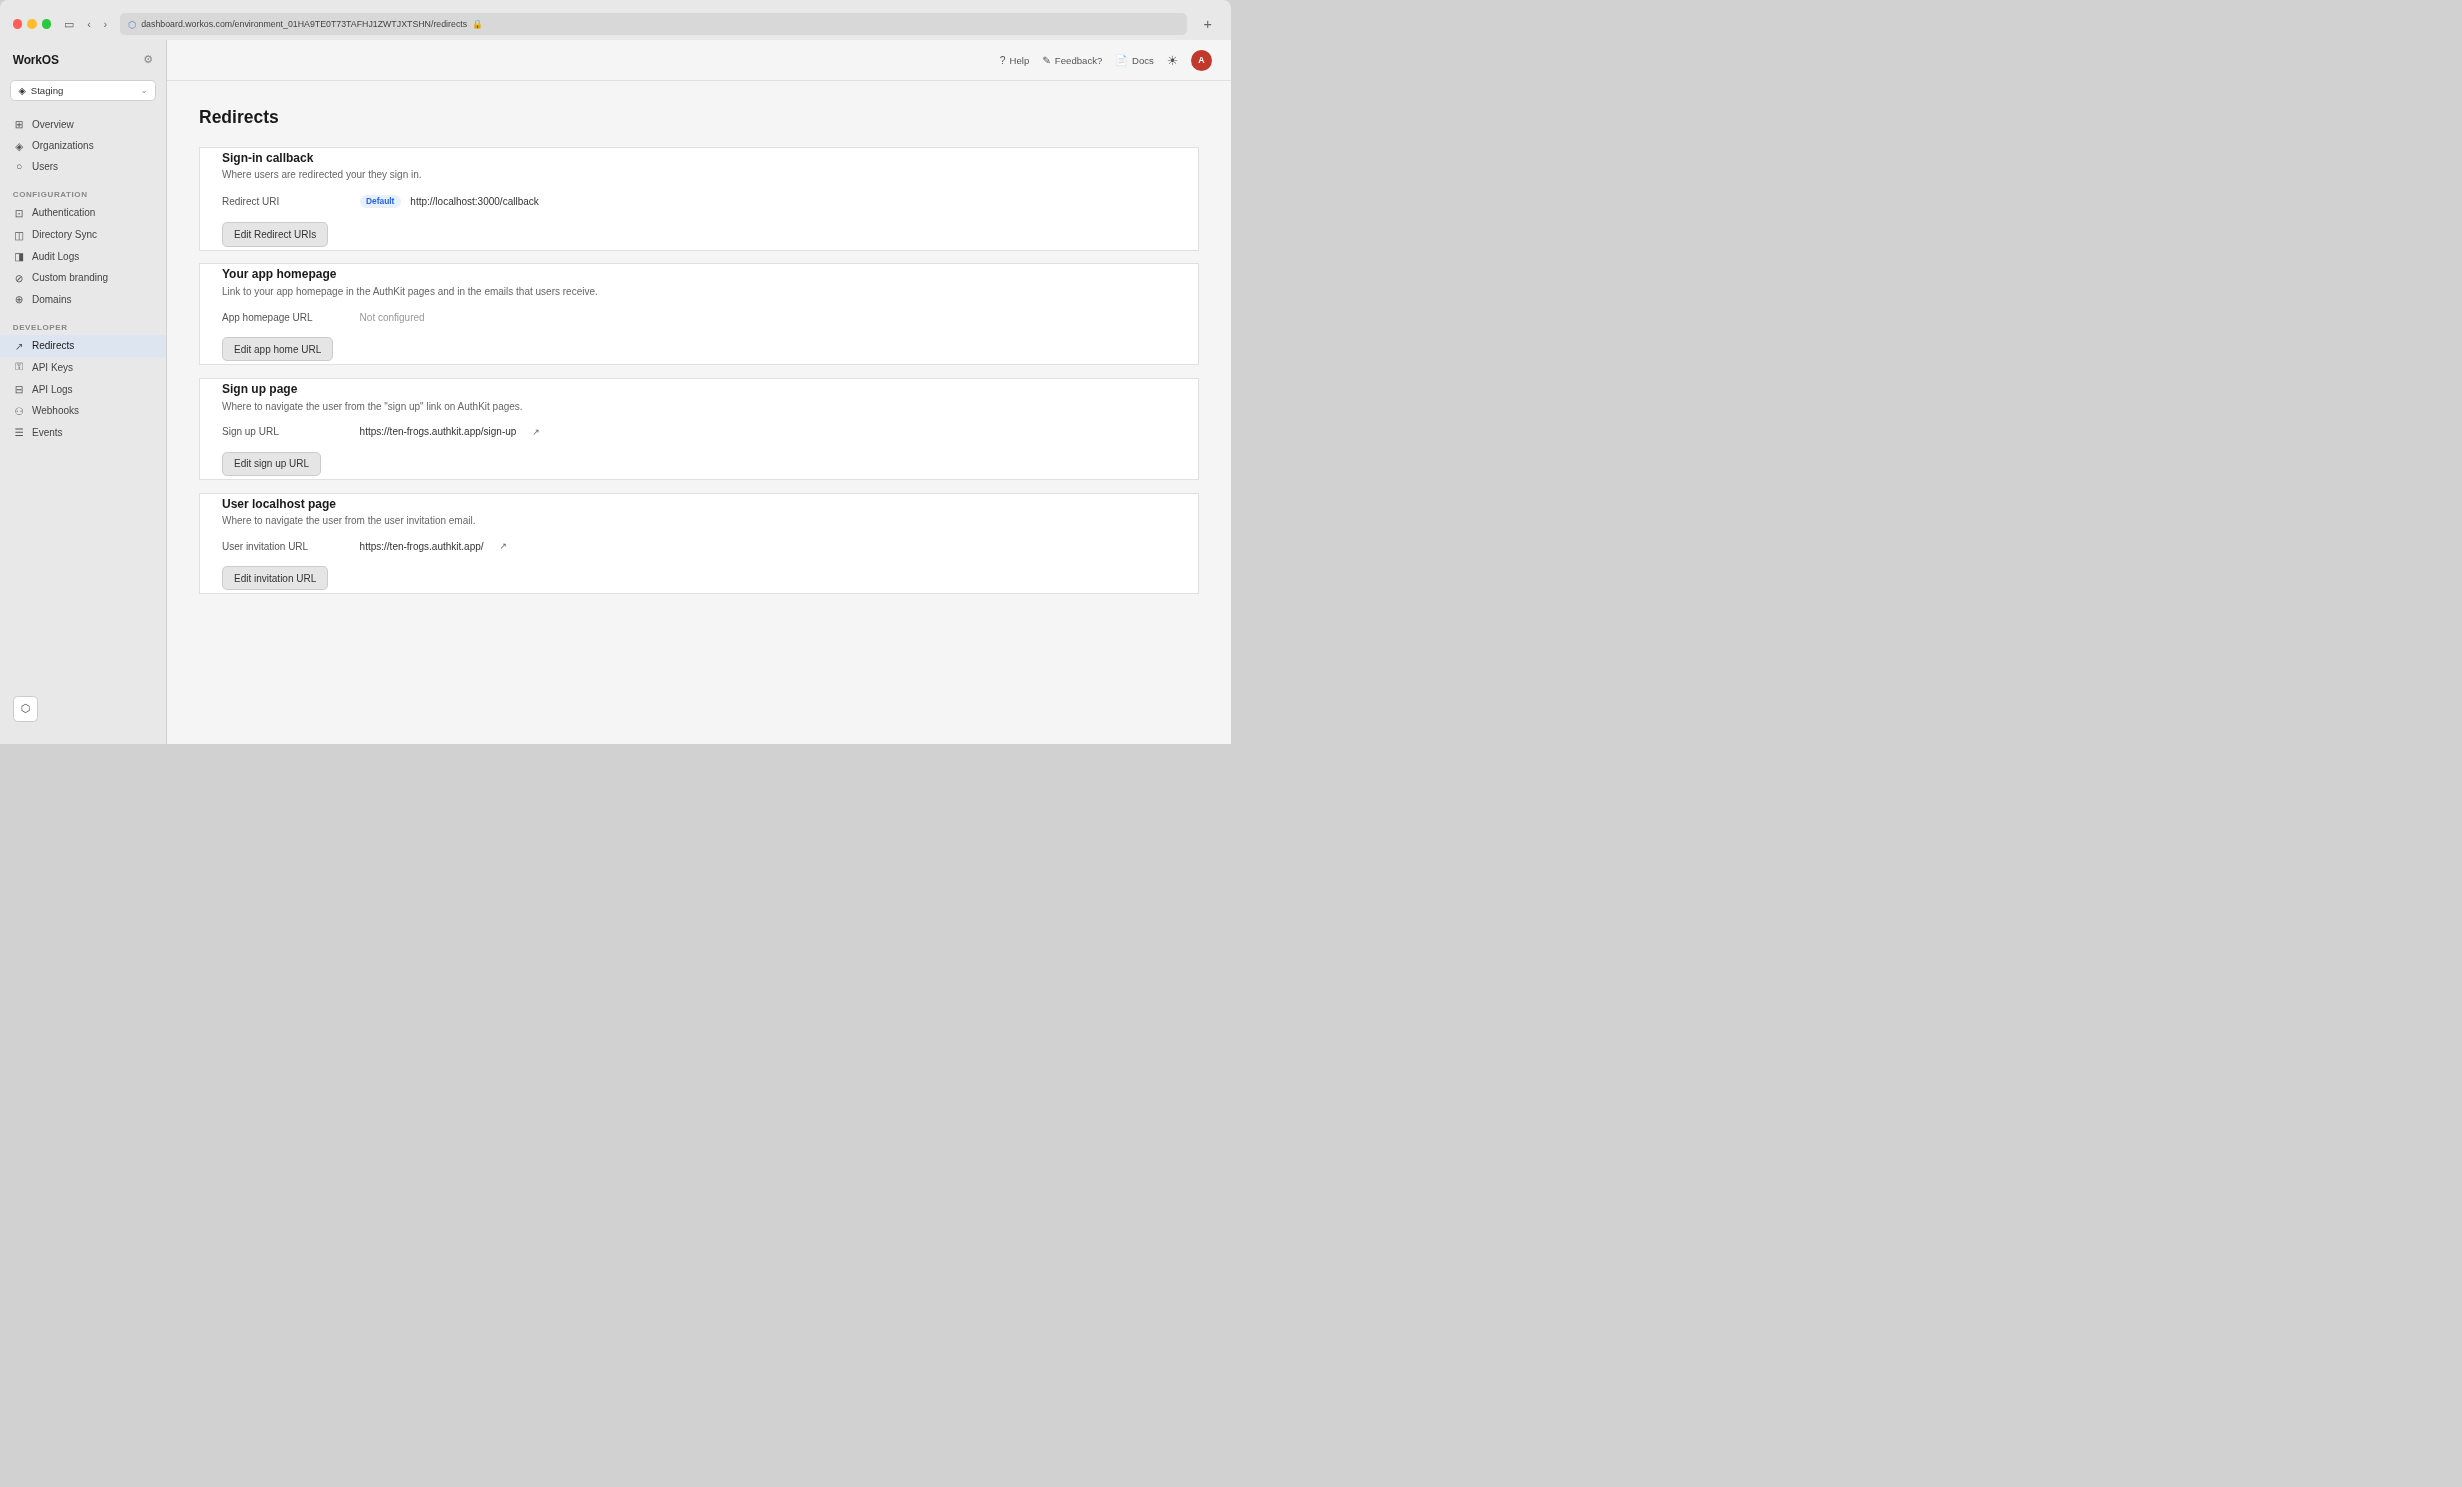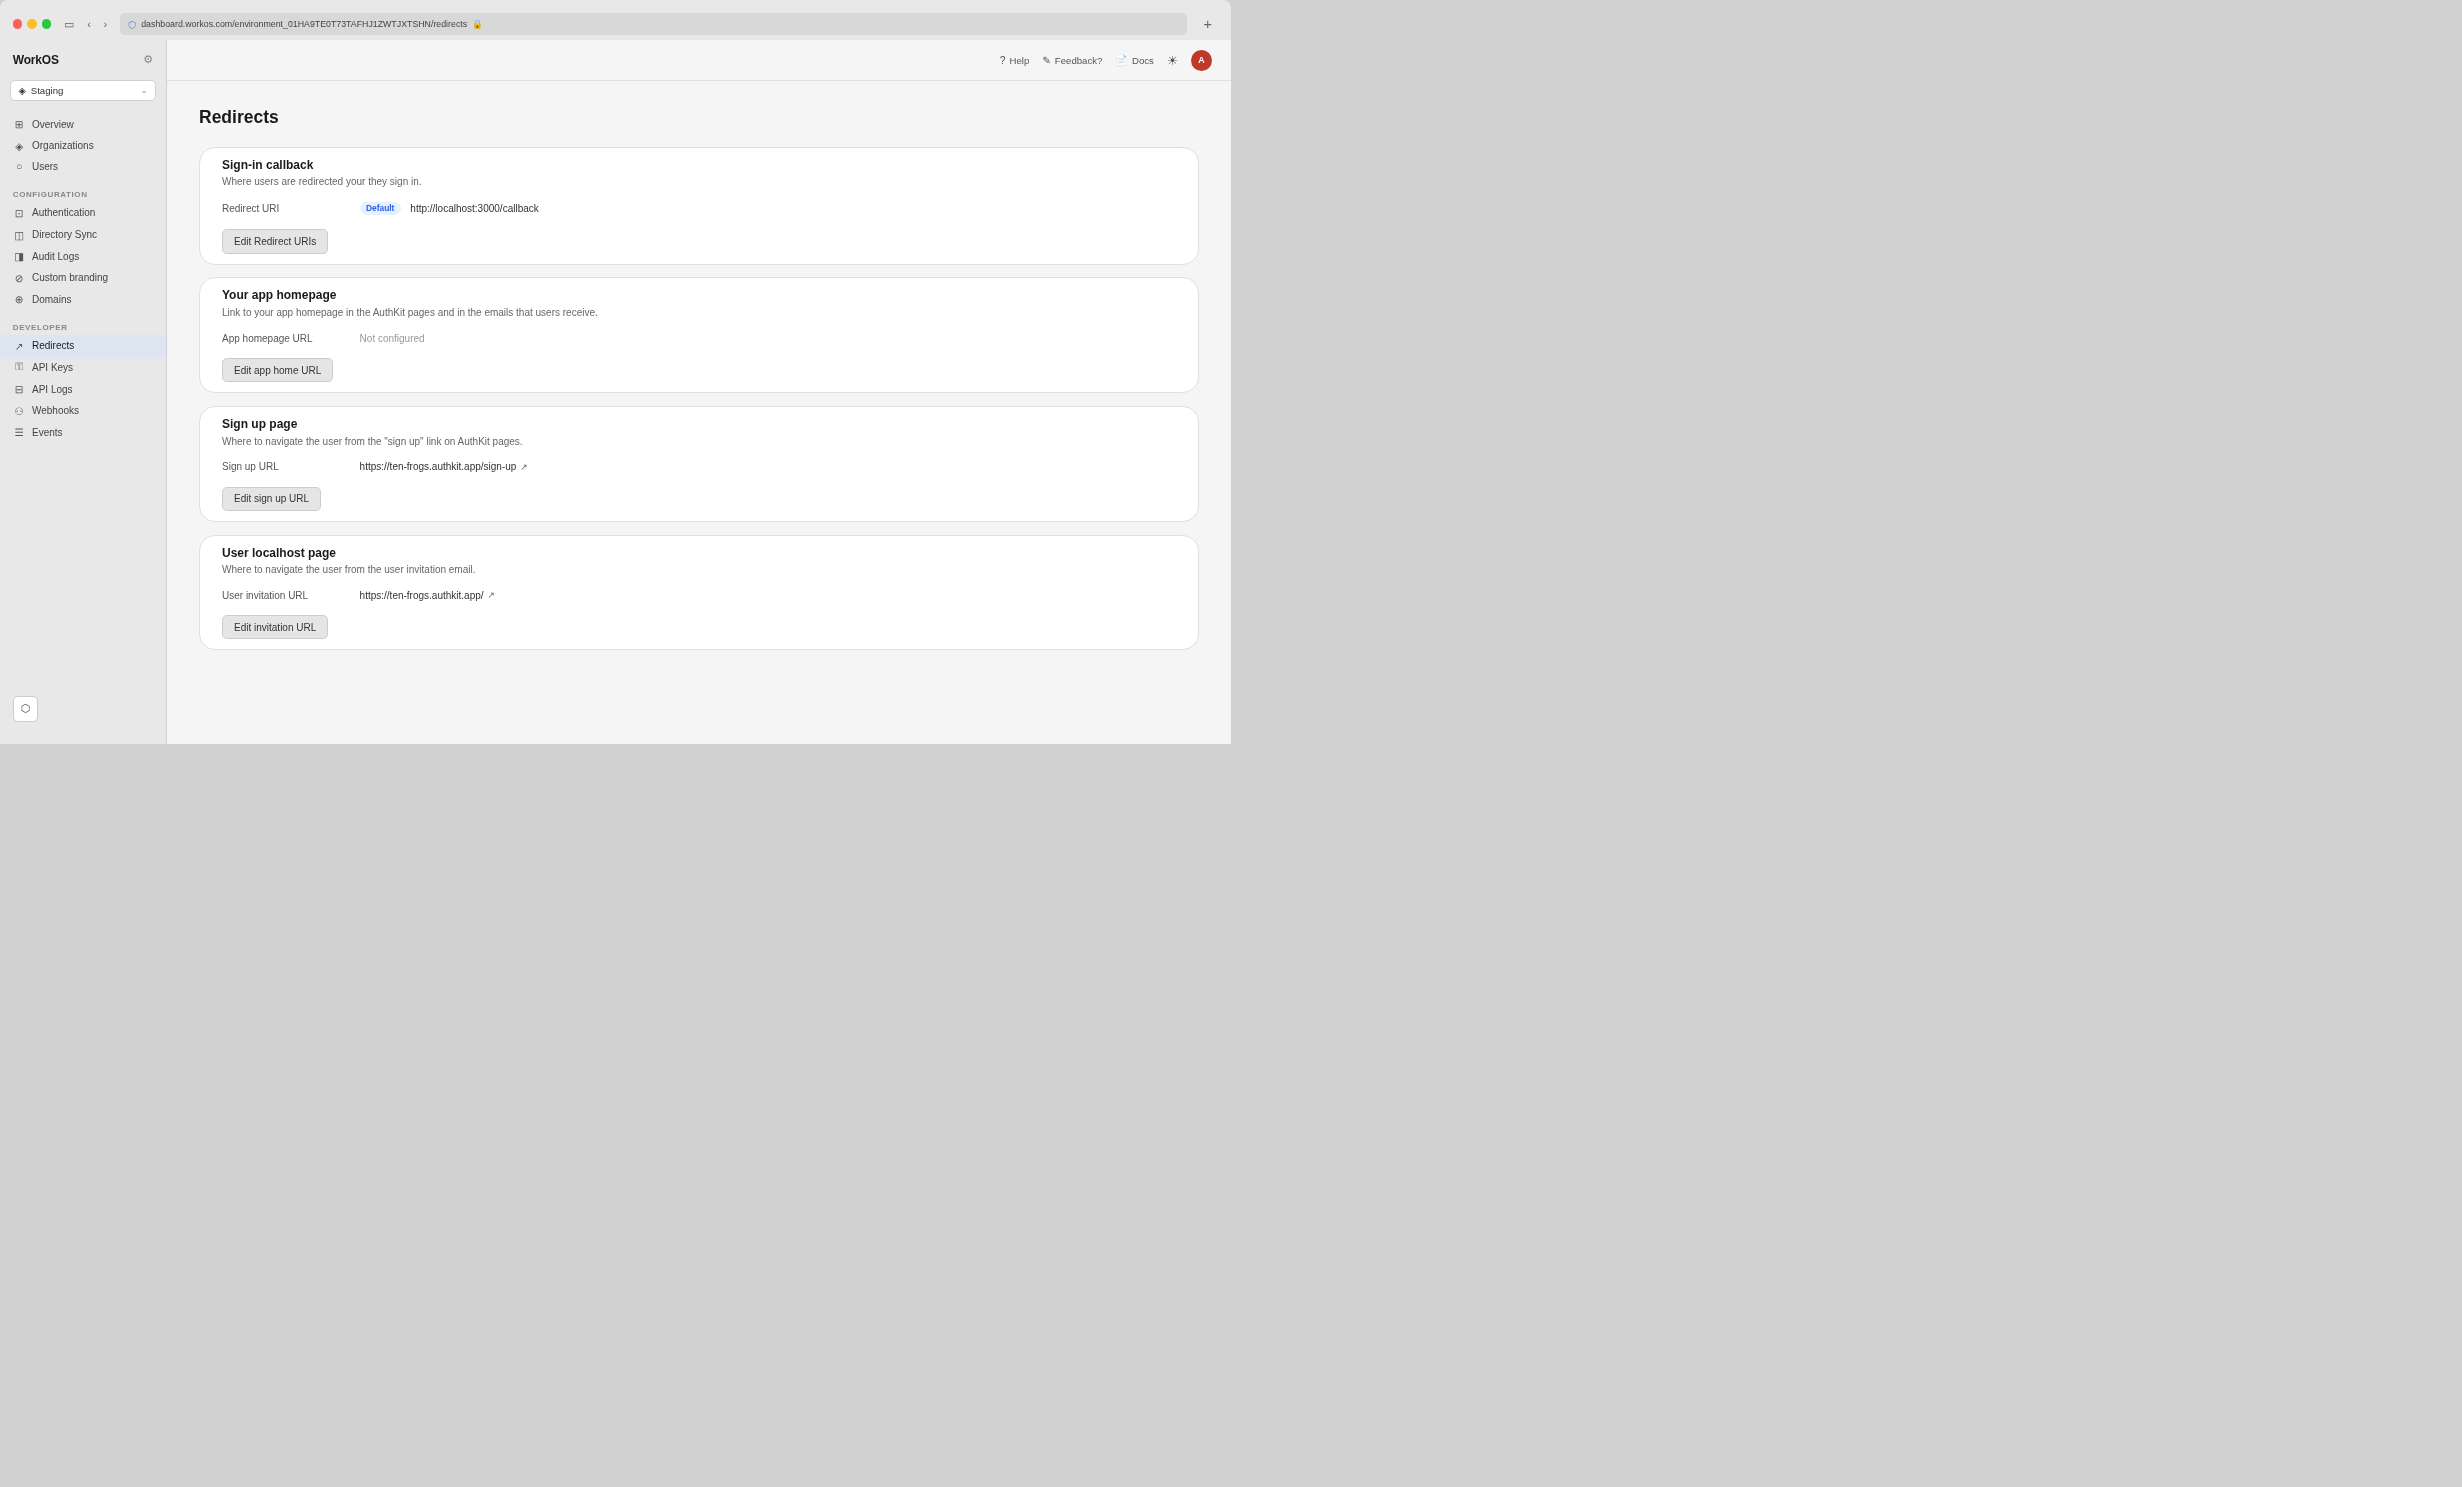--- a/index.html
+++ b/index.html
@@ -197,22 +197,22 @@
       font-size: 17.5px;
       font-weight: 600;
       color: #1a1a1a;
       margin-bottom: 19px;
     }
 
     
     .card {
       background: #fff;
       border: 0.8px solid #e0e0e0;
-      border-radius: 16px;
-      padding: 10px 22px;
+      border-radius: 0;
+      padding: 3px 22px;
       margin-bottom: 12.8px;
     }
     .card-title {
       font-size: 12px;
       font-weight: 600;
       color: #1a1a1a;
       margin-bottom: 4.8px;
     }
     .card-desc {
       font-size: 10px;
@@ -241,21 +241,21 @@
       font-weight: 700;
     }
     .field-value {
       color: #333;
       font-size: 10px;
     }
     .field-value-link {
       color: #333;
       display: flex;
       align-items: center;
-      gap: 4px;
+      gap: 16px;
       justify-content: space-between;
     }
     .field-value-link .ext-icon { font-size: 8.8px; color: #666; }
     .field-value-not-configured { color: #999; font-size: 10px; }
 
     .card-btn {
       background: #e5e5e5;
       border: 0.8px solid #ccc;
       border-radius: 4.8px;
       padding: 5.6px 11px;

